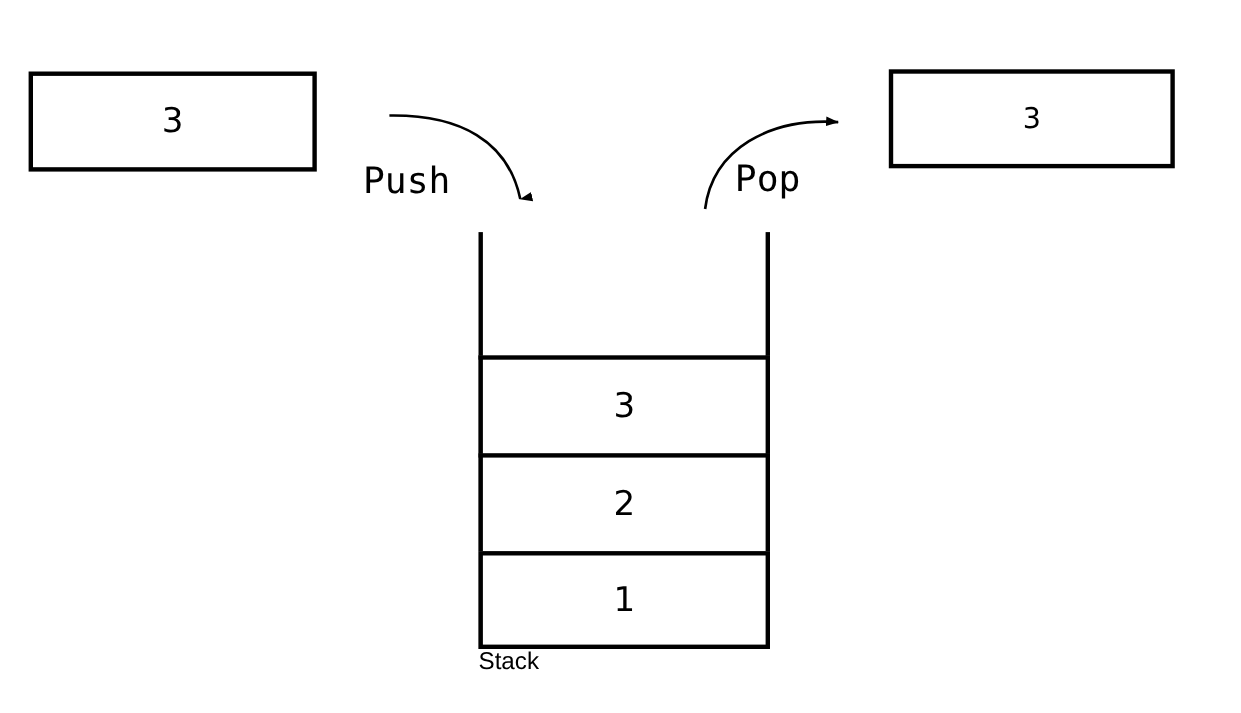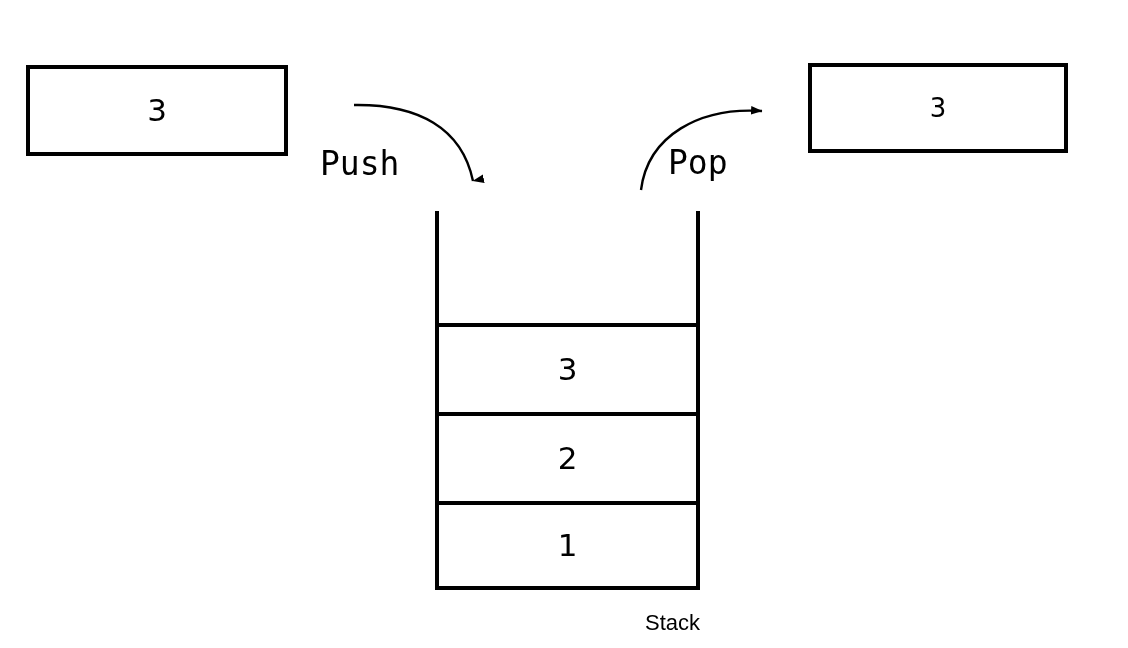--- a/index.html
+++ b/index.html
@@ -92,40 +92,40 @@
     font-size: 31px;
     color: #000000;
     line-height: 1;
     user-select: none;
   }
 
   
   #stack-caption {
     position: absolute;
     left: 435px;
-    top: 610px;
+    top: 588px;
     width: 265px;
-    text-align: right;
+    text-align: left;
     font-family: "Liberation Sans", sans-serif;
     font-size: 22px;
     color: #000000;
     user-select: none;
   }
 
   
   .arrow-label {
     position: absolute;
     font-family: "DejaVu Sans Mono", "Liberation Mono", monospace;
     font-size: 33px;
     color: #000000;
     line-height: 1;
     white-space: nowrap;
     user-select: none;
   }
-  #push-label { left: 320px; top: 147px; }
+  #push-label { left: 330px; top: 147px; }
   #pop-label  { left: 668px; top: 146px; }
 
   
   #arrows {
     position: absolute;
     left: 0;
     top: 0;
     width: 1128px;
     height: 648px;
     pointer-events: none;

